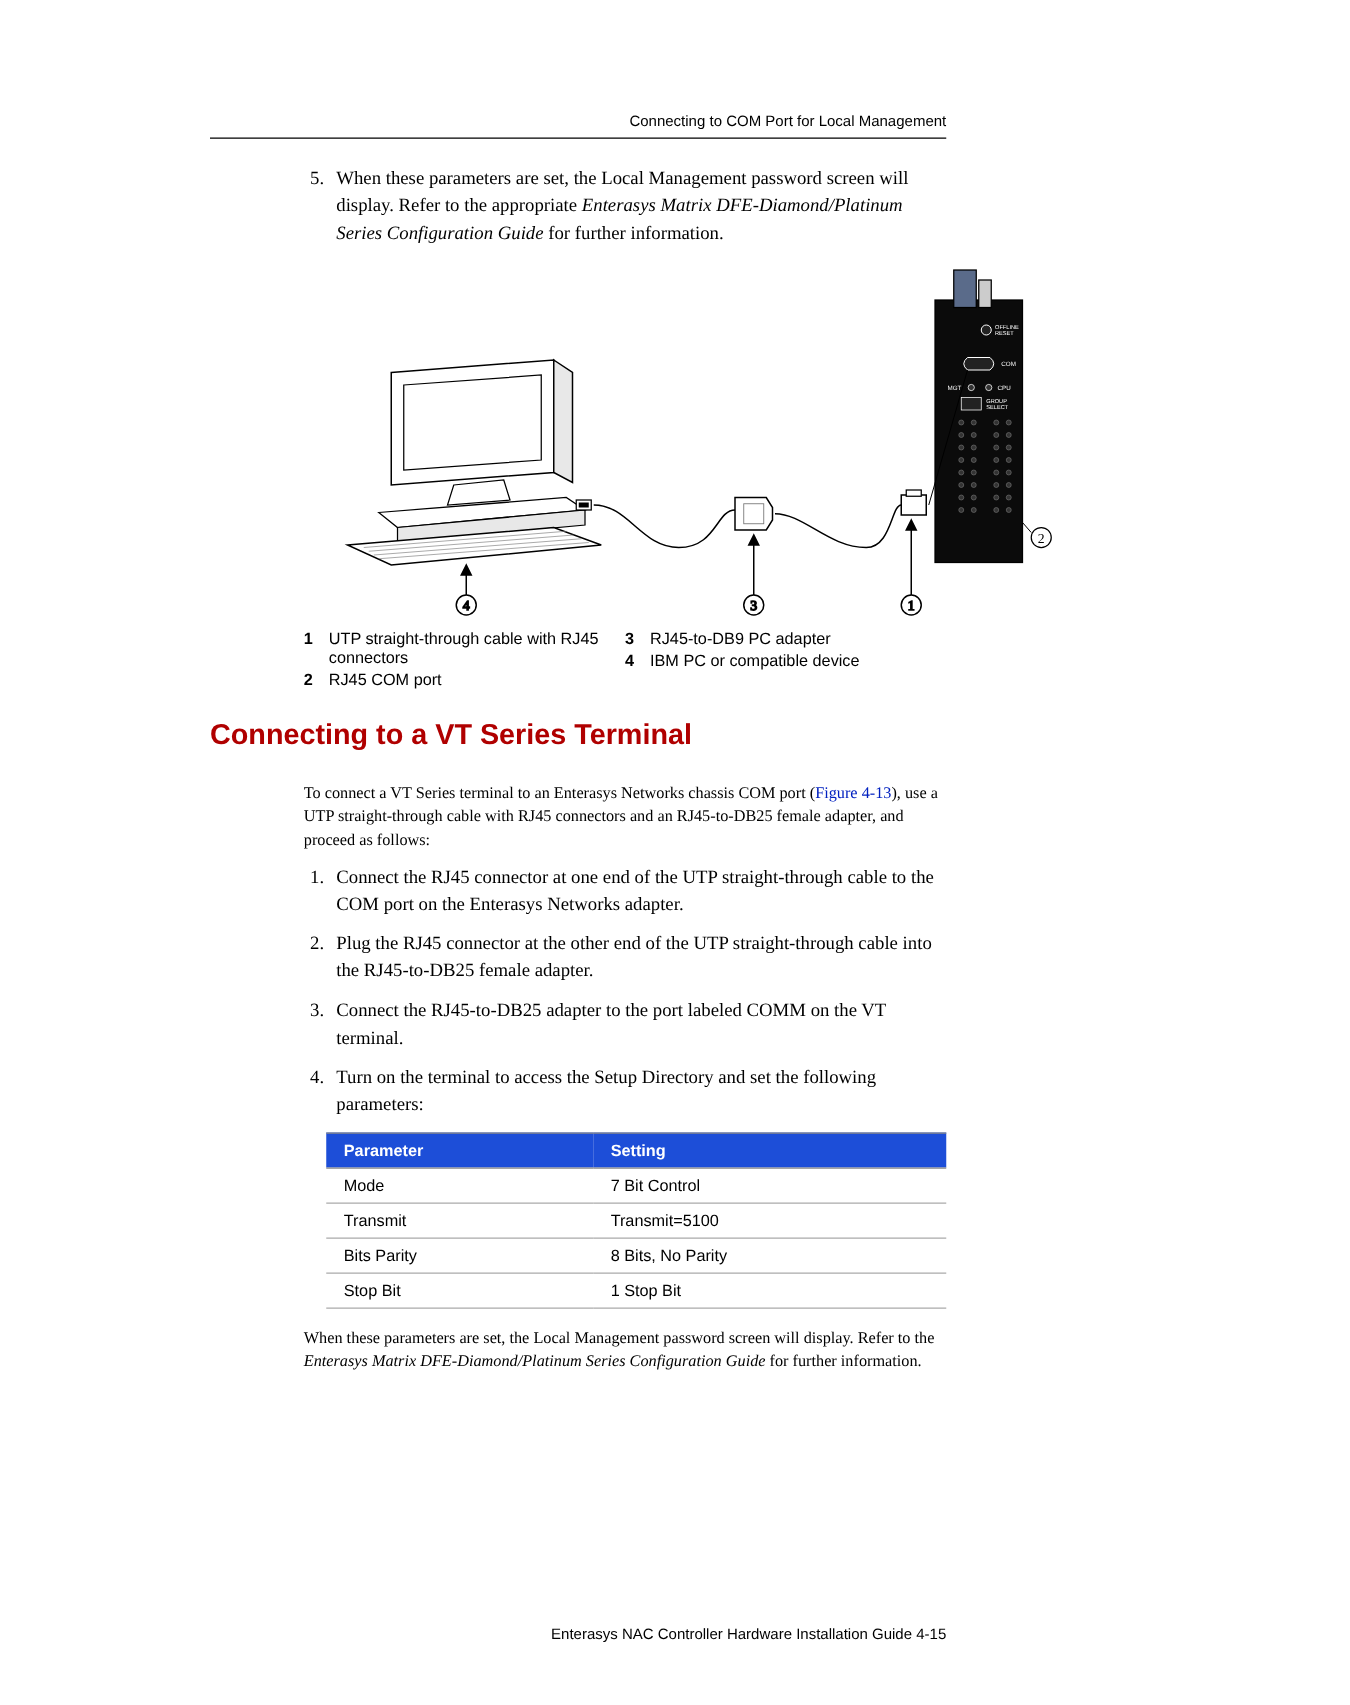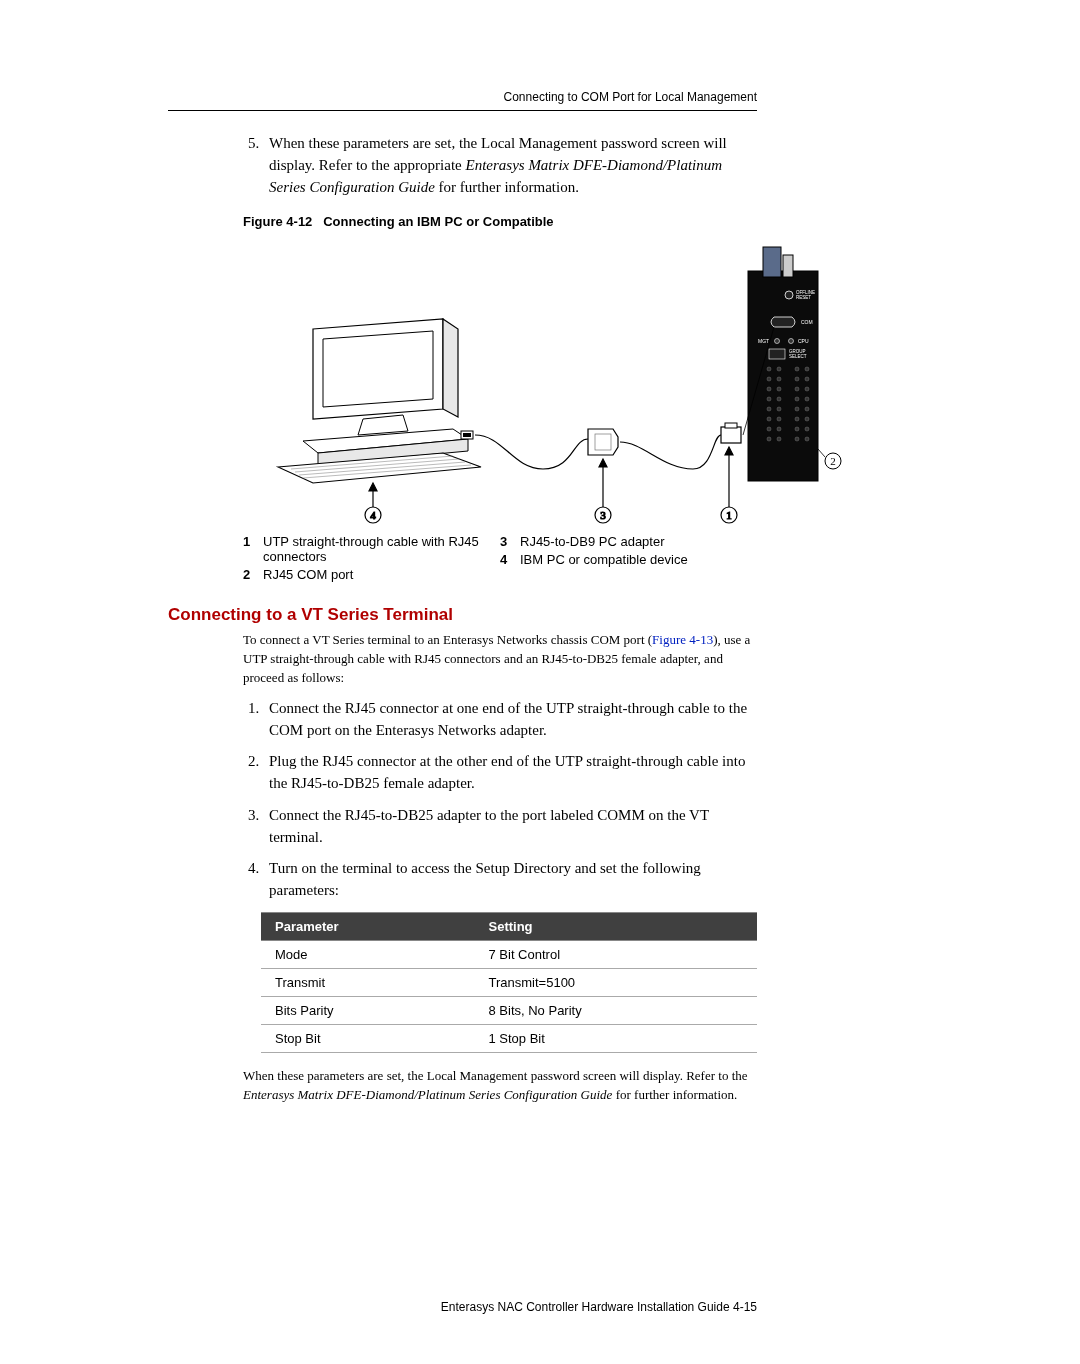--- a/index.html
+++ b/index.html
@@ -62,39 +62,39 @@
     margin-bottom: 8px;
   }
   .legend-col { width: 50%; }
   .legend-row { display: flex; margin-bottom: 3px; }
   .legend-num { font-weight: bold; width: 20px; }
   .legend-txt { flex: 1; }
   h2.section {
     font-family: Arial, Helvetica, sans-serif;
     font-weight: bold;
     color: #b00000;
-    font-size: 17px;
-    margin: 20px 0 6px 0;
+    font-size: 23px;
+    margin: 20px 0 24px 0;
   }
   .body-para {
     font-size: 13px;
     line-height: 1.45;
     margin: 0 0 10px 0;
   }
   .link { color: #0020c0; }
   table.param {
     width: 100%;
     border-collapse: collapse;
     font-family: Arial, Helvetica, sans-serif;
     font-size: 13px;
     margin: 8px 0 14px 18px;
     width: calc(100% - 18px);
   }
   table.param th {
-    background: #404040;
+    background: #1d4ed8;
     color: #fff;
     text-align: left;
     font-weight: bold;
     padding: 6px 14px;
     border-top: 1.5px solid #888;
     border-bottom: 1.5px solid #888;
     margin-left: 44px;
   }
   table.param td {
     padding: 6px 14px;
@@ -117,23 +117,20 @@
   <div class="running-header">Connecting to COM Port for Local Management</div>
 
   <div class="indent-block">
 
     <ol class="main-list" start="5">
       <li>
         <span>When these parameters are set, the Local Management password screen will display. Refer to the appropriate </span><span class="italic">Enterasys Matrix DFE-Diamond/Platinum Series Configuration Guide</span><span> for further information.</span>
       </li>
     </ol>
 
-    <div class="fig-caption">
-      <span>Figure 4-12</span>&nbsp;&nbsp;&nbsp;<span>Connecting an IBM PC or Compatible</span>
-    </div>
 
     <div class="figure-box">
       <svg viewBox="0 0 600 285" width="600" height="285">
 
         <g>
           <path d="M 70 90 L 200 80 L 200 170 L 70 180 Z" fill="#fff" stroke="#000" stroke-width="1.2"></path>
           <path d="M 200 80 L 215 90 L 215 178 L 200 170 Z" fill="#e8e8e8" stroke="#000" stroke-width="1.2"></path>
           <path d="M 80 100 L 190 92 L 190 160 L 80 168 Z" fill="#fff" stroke="#000" stroke-width="1"></path>
 
           <path d="M 120 180 L 160 176 L 165 192 L 115 196 Z" fill="#fff" stroke="#000" stroke-width="1"></path>

